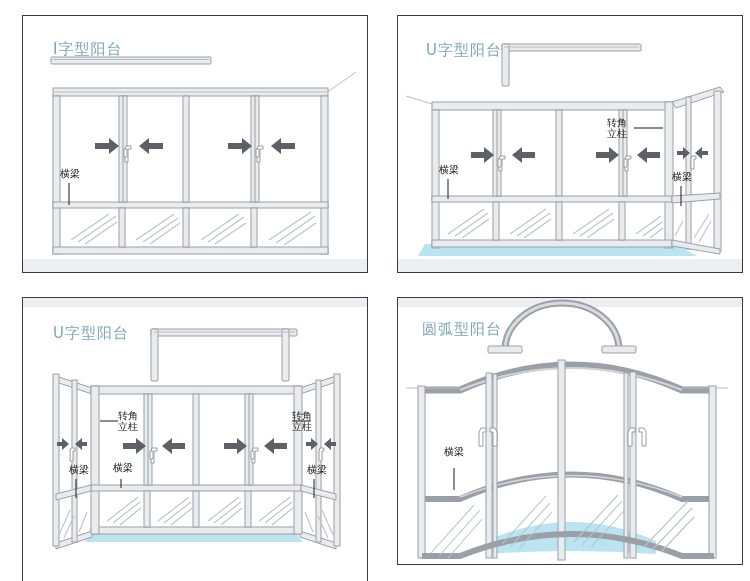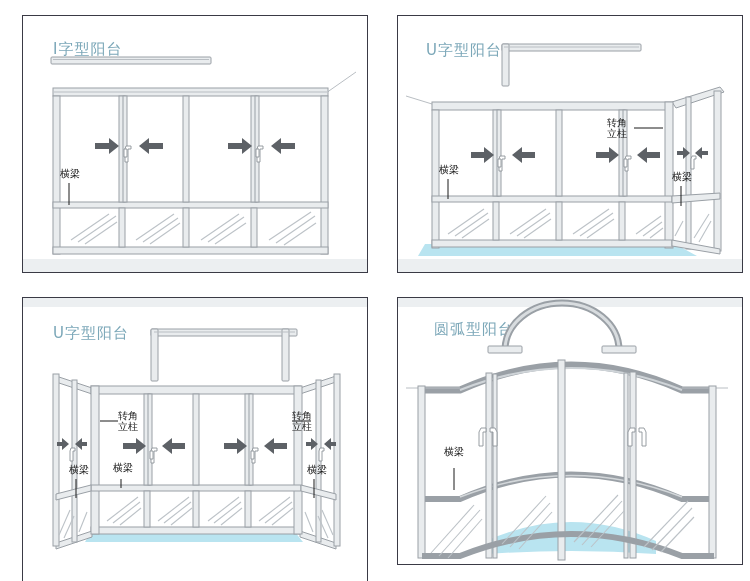--- a/index.html
+++ b/index.html
@@ -354,21 +354,21 @@
       <span>转角</span><br>
       <span>立柱</span>
     </div>
     <div class="lbl" style="left:46px;top:166px;">横梁</div>
     <div class="lbl" style="left:90px;top:164px;">横梁</div>
     <div class="lbl" style="left:284px;top:166px;">横梁</div>
   </div>
 
   <div class="panel p4">
     <div class="topband"></div>
-    <div class="title" style="left:36px;top:22px;text-align:center;">圆弧型阳台</div>
+    <div class="title" style="left:24px;top:22px;text-align:center;">圆弧型阳台</div>
 
     <svg width="346" height="268" viewBox="0 0 346 268">
 
       <g>
         <path d="M107 52 A57 47 0 0 1 221 52" fill="none" stroke="#9aa0a6" stroke-width="7" stroke-linecap="butt"></path>
         <path d="M107 52 A57 47 0 0 1 221 52" fill="none" stroke="#d8dcdf" stroke-width="3"></path>
         <rect class="fr" x="90" y="48" width="34" height="7" rx="1"></rect>
         <rect class="fr" x="204" y="48" width="34" height="7" rx="1"></rect>
       </g>
 

